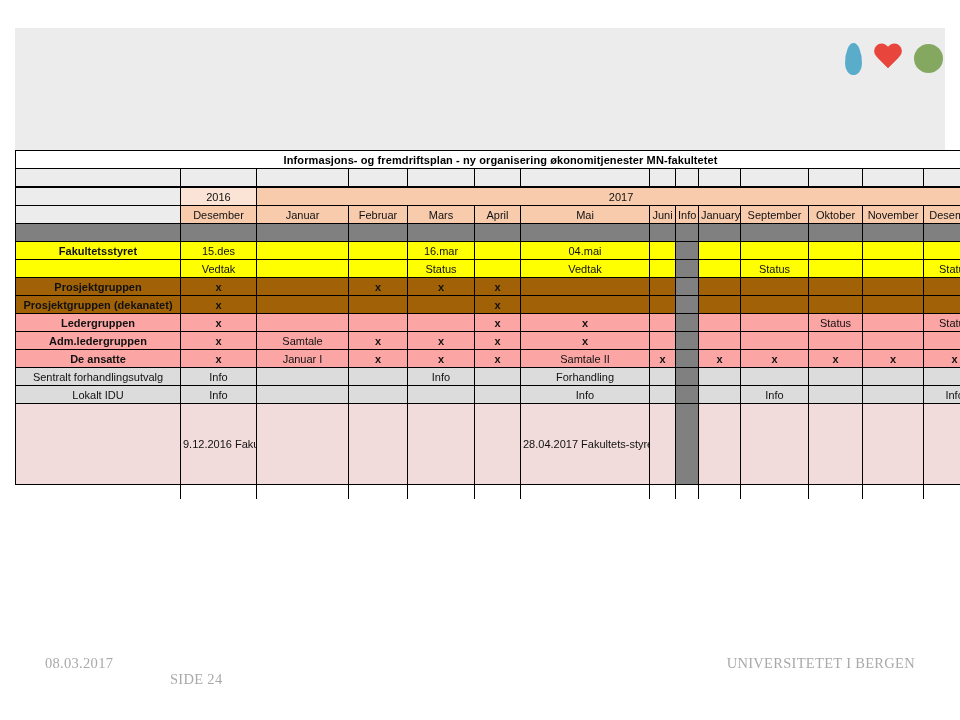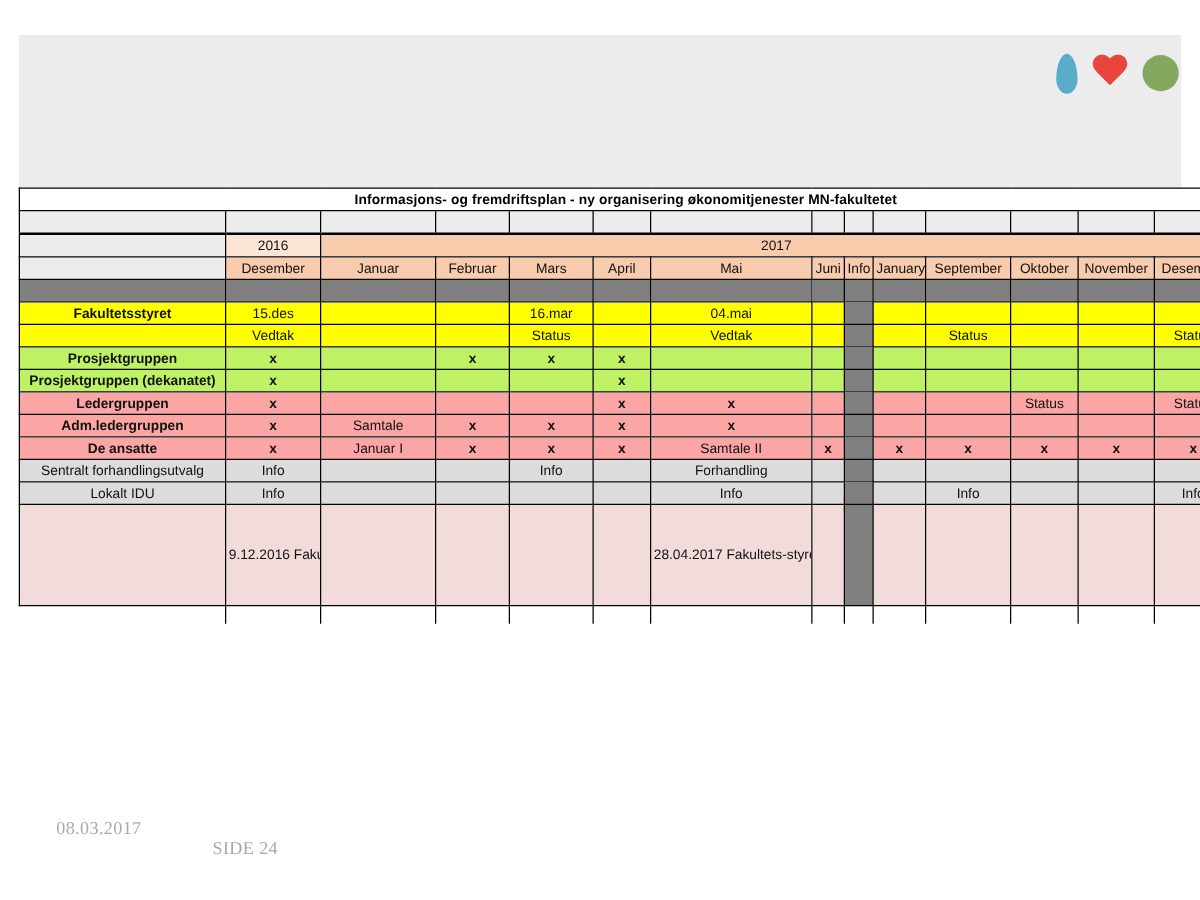--- a/index.html
+++ b/index.html
@@ -64,21 +64,21 @@
   }
   tr.spacer-row td:last-child{border-right:none;}
   tr.thick-top td{border-top:2.5px solid #000;}
 
   
   .f-white{background:#ffffff;}
   .f-lightpeach{background:#fbe4d5;}
   .f-peach{background:#f9cbad;}
   .f-grey{background:#808080;}
   .f-yellow{background:#ffff00;}
-  .f-brightgreen{background:#bef264;}
+  .f-brightgreen{background:#a16207;}
   .f-olive{background:#fca5a5;}
   .f-lightgrey{background:#dcdcdc;}
   .f-pink{background:#f2dcdb;}
   .f-emptygrey{background:#ececec;}
 
   .bold{font-weight:bold;}
   .lefttxt{text-align:left;padding-left:3px;margin-top:16px;}
   .note-cell{
     text-align:left;padding-left:3px;vertical-align:top;
     line-height:16px;white-space:normal;
@@ -357,13 +357,14 @@
           <td class="f-white" style="height: 14px; border-bottom: none;"></td>
           <td class="f-white" style="height: 14px; border-right: none; border-bottom: none;"></td>
         </tr>
       </tbody>
   </table>
 </div>
 
 <div id="footer">
   <span class="f-date">08.03.2017</span>
   <span class="f-page">SIDE 24</span>
+  <span class="f-org">UNIVERSITETET  I BERGEN</span>
 </div>
 
 </body></html>

